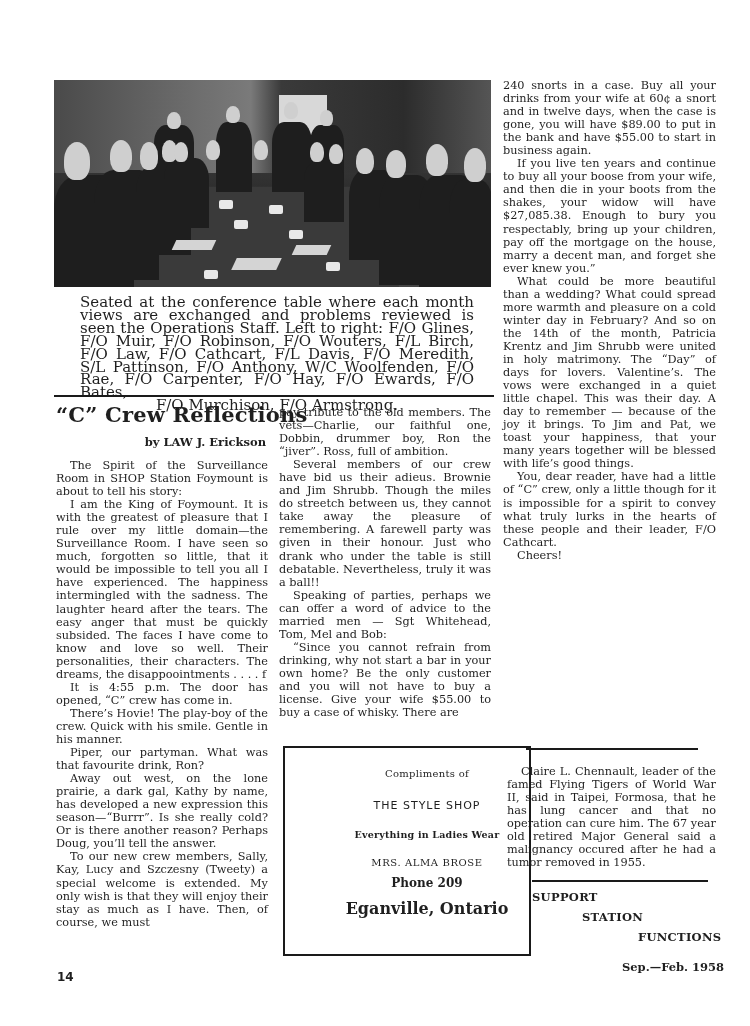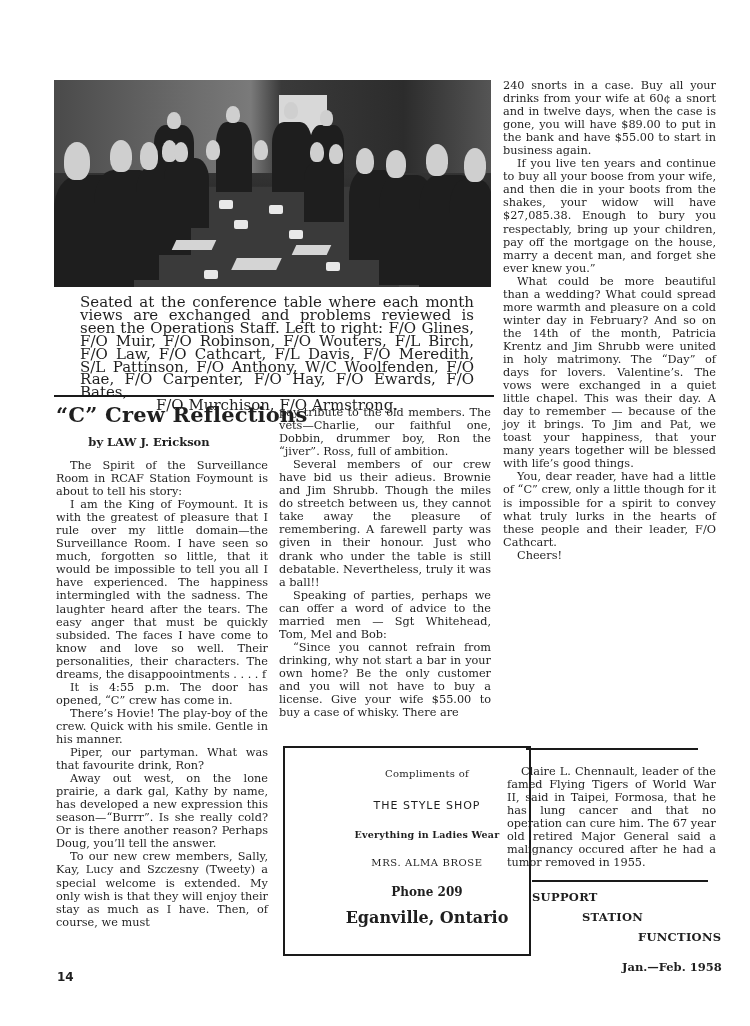--- a/index.html
+++ b/index.html
@@ -17,27 +17,27 @@
     #photo .table { position: absolute; left: 80px; top: 95px; width: 250px; height: 120px;
              background: #3a3a3a; transform: perspective(200px) rotateX(25deg); }
     #photo .person { position: absolute; border-radius: 50% 50% 40% 40%; background: #cfcfcf; }
     #photo .body { position: absolute; background: #1e1e1e; border-radius: 30% 30% 0 0; }
     #photo .cup { position: absolute; width: 14px; height: 9px; background: #e8e8e8; border-radius: 2px; }
     #photo .paper { position: absolute; background: #d4d4d4; transform: skewX(-25deg); }
     #caption { position: absolute; left: 80px; top: 296px; width: 394px; font-size: 15px; line-height: 12.9px; text-align: justify; }
     #caption .last { text-align: center; display: block; }
     #rule-main { position: absolute; left: 54px; top: 395px; width: 440px; height: 2px; background: #1a1a1a; }
     #title { position: absolute; left: 56px; top: 402px; width: 210px; font-size: 21px; font-weight: bold; letter-spacing: 0.2px; font-family: "DejaVu Serif", serif; white-space: nowrap; }
-    #byline { position: absolute; left: 44px; top: 435px; width: 210px; text-align: center; font-size: 11.5px; font-weight: bold; }
+    #byline { position: absolute; left: 56px; top: 435px; width: 210px; text-align: right; font-size: 11.5px; font-weight: bold; }
     #ad { position: absolute; left: 283px; top: 746px; width: 204px; height: 206px; border: 2.5px solid #1a1a1a; text-align: center; padding-left: 40px; }
     #ad .l1 { margin-top: 20px; font-size: 10px; letter-spacing: 0.3px; }
     #ad .l2 { margin-top: 20px; font-family: "DejaVu Sans", sans-serif; font-size: 11px; letter-spacing: 1px; font-weight: 500; }
     #ad .l3 { margin-top: 17px; font-size: 9.5px; font-weight: bold; letter-spacing: 0.2px; }
     #ad .l4 { margin-top: 17px; font-size: 10px; letter-spacing: 0.6px; }
-    #ad .l5 { margin-top: 17px; font-size: 12px; font-weight: bold; }
+    #ad .l5 { margin-top: 8px; font-size: 12px; font-weight: bold; }
     #ad .l6 { margin-top: 9px; font-size: 16px; font-weight: bold; }
     .hr { position: absolute; height: 1.5px; background: #1a1a1a; }
     .sf { position: absolute; font-weight: bold; font-size: 11.5px; letter-spacing: 0.3px; }
     #pageno { position: absolute; left: 57px; top: 970px; font-family: "DejaVu Sans", sans-serif; font-size: 12px; font-weight: bold; text-align: right; }
     #issue { position: absolute; left: 622px; top: 960px; font-size: 11.5px; font-weight: bold; }
   </style>
 </head>
 <body>
 
 <div id="photo" title="Operations Staff seated at conference table">
@@ -93,21 +93,21 @@
   <span>Seated at the conference table where each month views are exchanged and problems reviewed is seen the Operations Staff. Left to right: F/O Glines, F/O Muir, F/O Robinson, F/O Wouters, F/L Birch, F/O Law, F/O Cathcart, F/L Davis, F/O Meredith, S/L Pattinson, F/O Anthony, W/C Woolfenden, F/O Rae, F/O Carpenter, F/O Hay, F/O Ewards, F/O Bates,</span>
   <span class="last">F/O Murchison, F/O Armstrong.</span>
 </div>
 
 <div id="rule-main"></div>
 
 <div id="title">“C” Crew Reflections</div>
 <div id="byline">by LAW J. Erickson</div>
 
 <div class="col" id="col1" style="left:56px;top:459px;width:212px;">
-  <p>The Spirit of the Surveillance Room in RCAF Station Foymount is about to tell his story:</p>
+  <p>The Spirit of the Surveillance Room in SHOP Station Foymount is about to tell his story:</p>
   <p>I am the King of Foymount. It is with the greatest of pleasure that I rule over my little domain—the Surveillance Room. I have seen so much, forgotten so little, that it would be impossible to tell you all I have experienced. The happiness intermingled with the sadness. The laughter heard after the tears. The easy anger that must be quickly subsided. The faces I have come to know and love so well. Their personalities, their characters. The dreams, the disappoointments . . . .          f</p>
   <p>It is 4:55 p.m. The door has opened, “C” crew has come in.</p>
   <p>There’s Hovie! The play-boy of the crew. Quick with his smile. Gentle in his manner.</p>
   <p>Piper, our partyman. What was that favourite drink, Ron?</p>
   <p>Away out west, on the lone prairie, a dark gal, Kathy by name, has developed a new expression this season—“Burrr”. Is she really cold? Or is there another reason? Perhaps Doug, you’ll tell the answer.</p>
   <p>To our new crew members, Sally, Kay, Lucy and Szczesny (Tweety) a special welcome is extended. My only wish is that they will enjoy their stay as much as I have. Then, of course, we must</p>
 </div>
 
 <div class="col" id="col2" style="left:279px;top:406px;width:212px;">
   <p class="noindent">pay tribute to the old members. The vets—Charlie, our faithful one, Dobbin, drummer boy, Ron the “jiver”. Ross, full of ambition.</p>
@@ -139,13 +139,13 @@
   <p>Claire L. Chennault, leader of the famed Flying Tigers of World War II, said in Taipei, Formosa, that he has lung cancer and that no operation can cure him. The 67 year old retired Major General said a malignancy occured after he had a tumor removed in 1955.</p>
 </div>
 
 <div class="hr" style="left:532px;top:880px;width:176px;"></div>
 
 <div class="sf" style="left:532px;top:890px;">SUPPORT</div>
 <div class="sf" style="left:582px;top:910px;">STATION</div>
 <div class="sf" style="left:638px;top:930px;">FUNCTIONS</div>
 
 <div id="pageno">14</div>
-<div id="issue">Jan.—Feb. 1958</div>
+<div id="issue">Sep.—Feb. 1958</div>
 
 </body></html>

